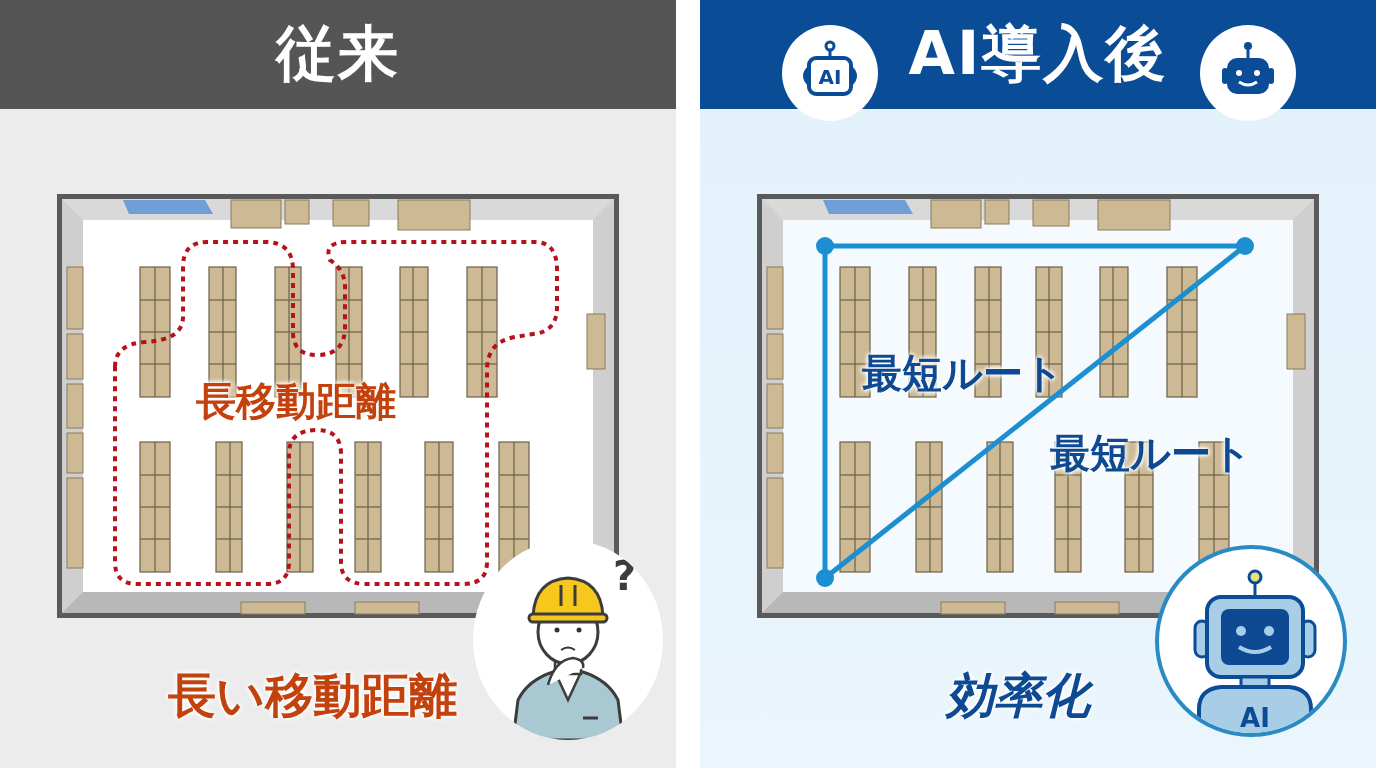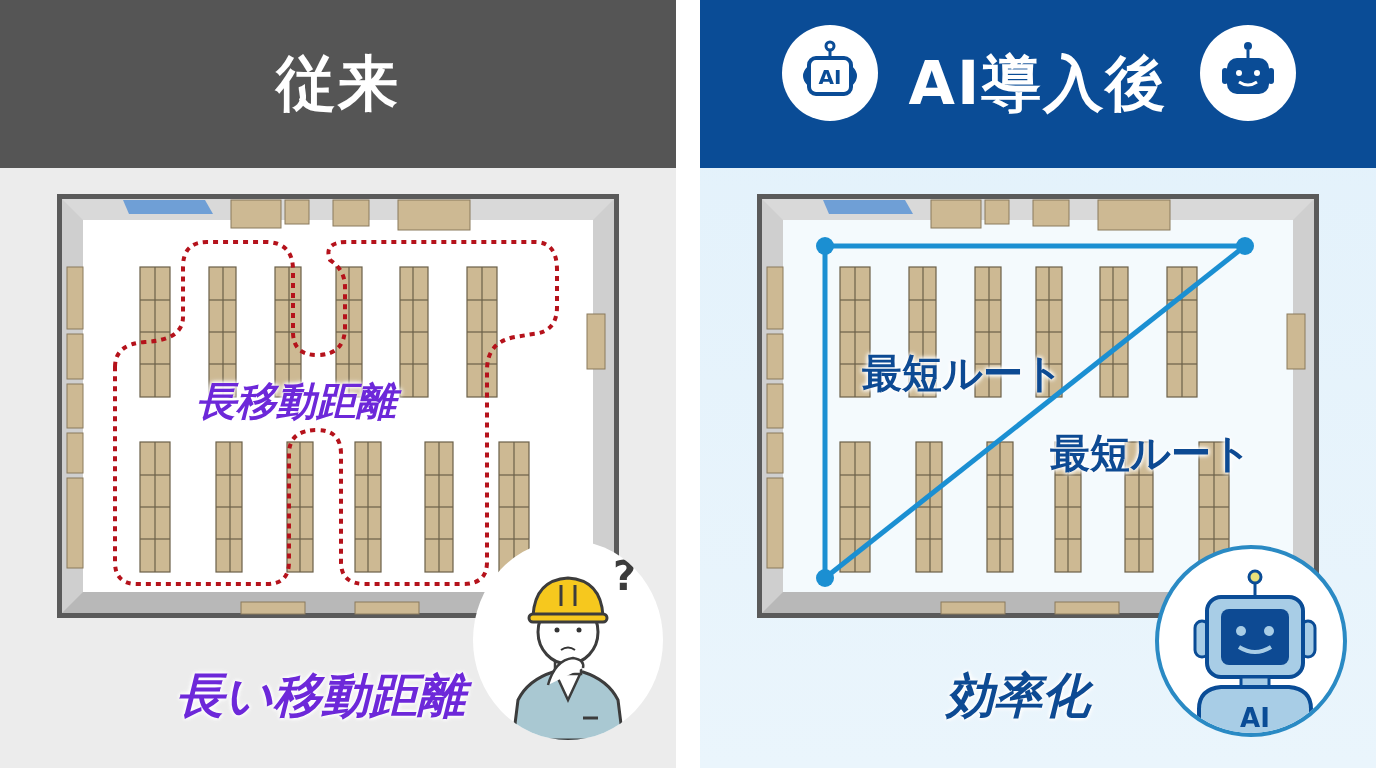--- a/index.html
+++ b/index.html
@@ -4,32 +4,32 @@
 <style>
   * { margin:0; padding:0; box-sizing:border-box; }
   html, body { width:1376px; height:768px; overflow:hidden; background:#ffffff; }
   body { position:relative; font-family:"DejaVu Sans", sans-serif; }
 
   .panel { position:absolute; top:0; height:768px; overflow:hidden; }
   .panel-left { left:0; width:676px; background:#ececec; }
   .panel-right { left:700px; width:676px; background:linear-gradient(180deg,#e2f1fb 0%, #eaf5fc 100%); }
   .divider { position:absolute; left:676px; top:0; width:24px; height:768px; background:#ffffff; }
 
-  .header { position:absolute; left:0; top:0; width:100%; height:168px; display:flex; align-items:center; justify-content:center; }
+  .header { position:absolute; left:0; top:0; width:100%; height:109px; display:flex; align-items:center; justify-content:center; }
   .header-left { background:#555555; }
   .header-right { background:#0a4c96; }
   .header-title { color:#ffffff; font-weight:bold; font-size:60px; letter-spacing:2px; font-family:"DejaVu Sans", sans-serif; }
 
   .hdr-badge { position:absolute; top:25px; width:96px; height:96px; border-radius:50%; background:#ffffff; display:flex; align-items:center; justify-content:center; }
 
   .floor { position:absolute; }
   .floor svg { display:block; }
 
   .label-big { position:absolute; font-weight:bold; font-family:"DejaVu Sans", sans-serif; white-space:nowrap; }
-  .red-label { color:#6d28d9; text-shadow:0 0 4px #fff, 0 0 4px #fff, 0 0 6px #fff;font-style:italic; }
+  .red-label { color:#c2410c; text-shadow:0 0 4px #fff, 0 0 4px #fff, 0 0 6px #fff; }
   .blue-label { color:#0d4a93; text-shadow:0 0 4px #fff, 0 0 4px #fff, 0 0 6px #fff; }
 
   .avatar { position:absolute; border-radius:50%; overflow:hidden; }
 </style>
 </head>
 <body>
 
 <div class="panel panel-left">
   <div class="header header-left">
     <span class="header-title">従来</span>
@@ -151,21 +151,21 @@
 
       <path d="M 60 76 Q 62 40 95 38 Q 128 40 130 76 Z" fill="#f6c81e" stroke="#3c3c3c" stroke-width="3"></path>
       <rect x="56" y="74" width="78" height="8" rx="4" fill="#f6c81e" stroke="#3c3c3c" stroke-width="3"></rect>
       <line x1="88" y1="45" x2="88" y2="66" stroke="#3c3c3c" stroke-width="3"></line>
       <line x1="102" y1="45" x2="102" y2="66" stroke="#3c3c3c" stroke-width="3"></line>
 
       <text x="140" y="50" font-family="DejaVu Sans, sans-serif" font-size="40" font-weight="bold" fill="#3c3c3c">?</text>
     </svg>
   </div>
 
-  <span class="label-big red-label" style="left:168px; top:664px; font-size:48px;margin-left:8px;">長い移動距離</span>
+  <span class="label-big red-label" style="left:168px; top:664px; font-size:48px;">長い移動距離</span>
 </div>
 
 <div class="divider"></div>
 
 <div class="panel panel-right">
   <div class="header header-right">
     <span class="header-title">AI導入後</span>
   </div>
 
   <div class="hdr-badge" style="left:82px;">

